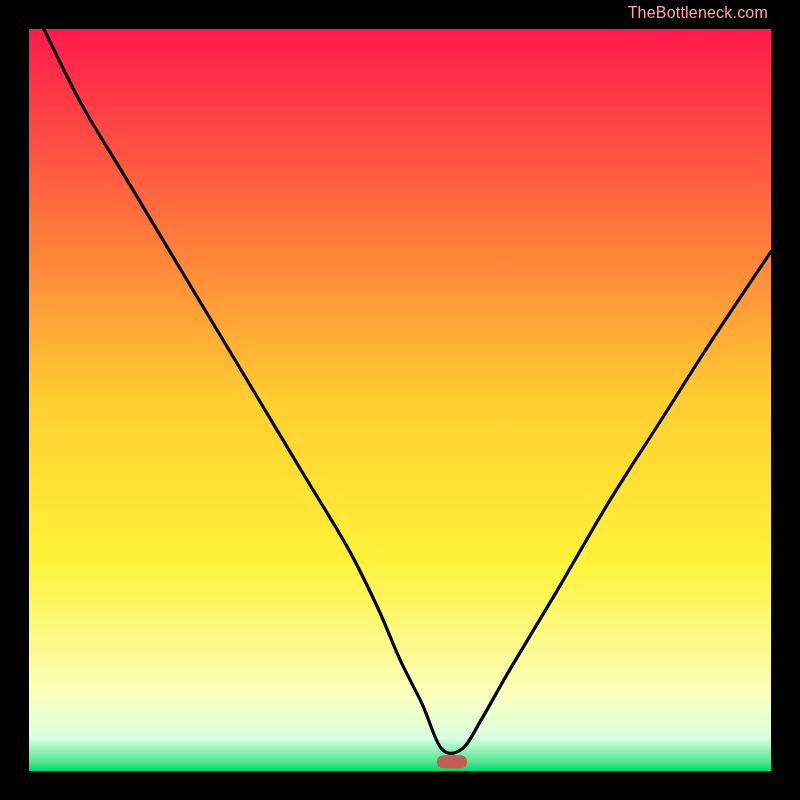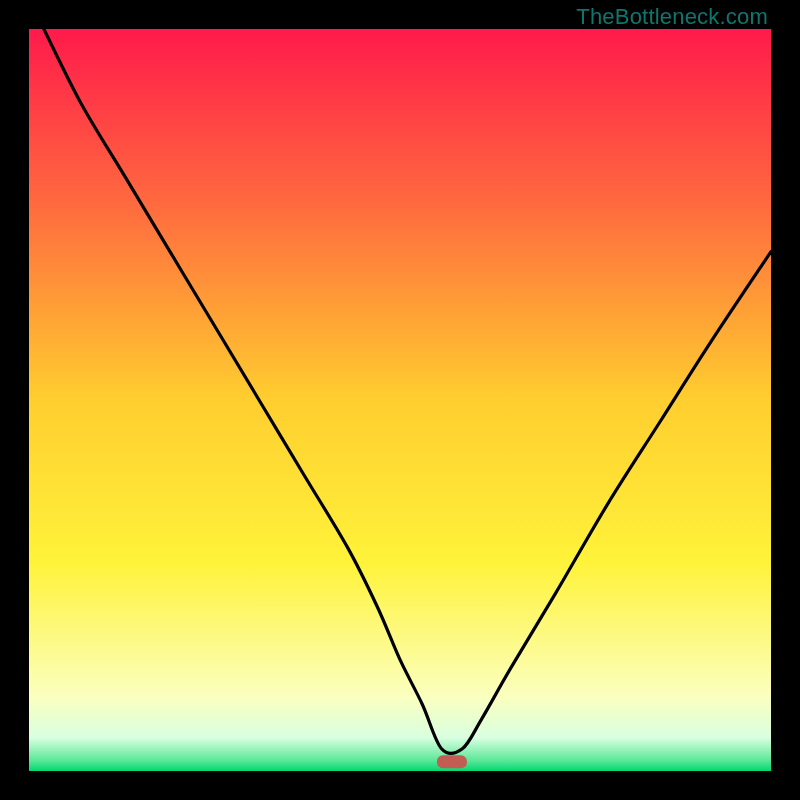--- a/index.html
+++ b/index.html
@@ -23,23 +23,23 @@
     left: 0;
     top: 0;
     width: 742px;
     height: 742px;
   }
   .watermark {
     position: absolute;
     top: 4px;
     right: 32px;
     font-family: Arial, Helvetica, sans-serif;
-    font-size: 22px;
+    font-size: 16px;
     font-weight: 500;
-    color: #0f766e;
+    color: #fca5a5;
     letter-spacing: 0.2px;
   }
 </style>
 </head>
 <body>
 
 <div class="frame">
   <svg class="plot" viewBox="0 0 742 742">
     <defs>
       <linearGradient id="bg" x1="0" y1="0" x2="0" y2="1">

